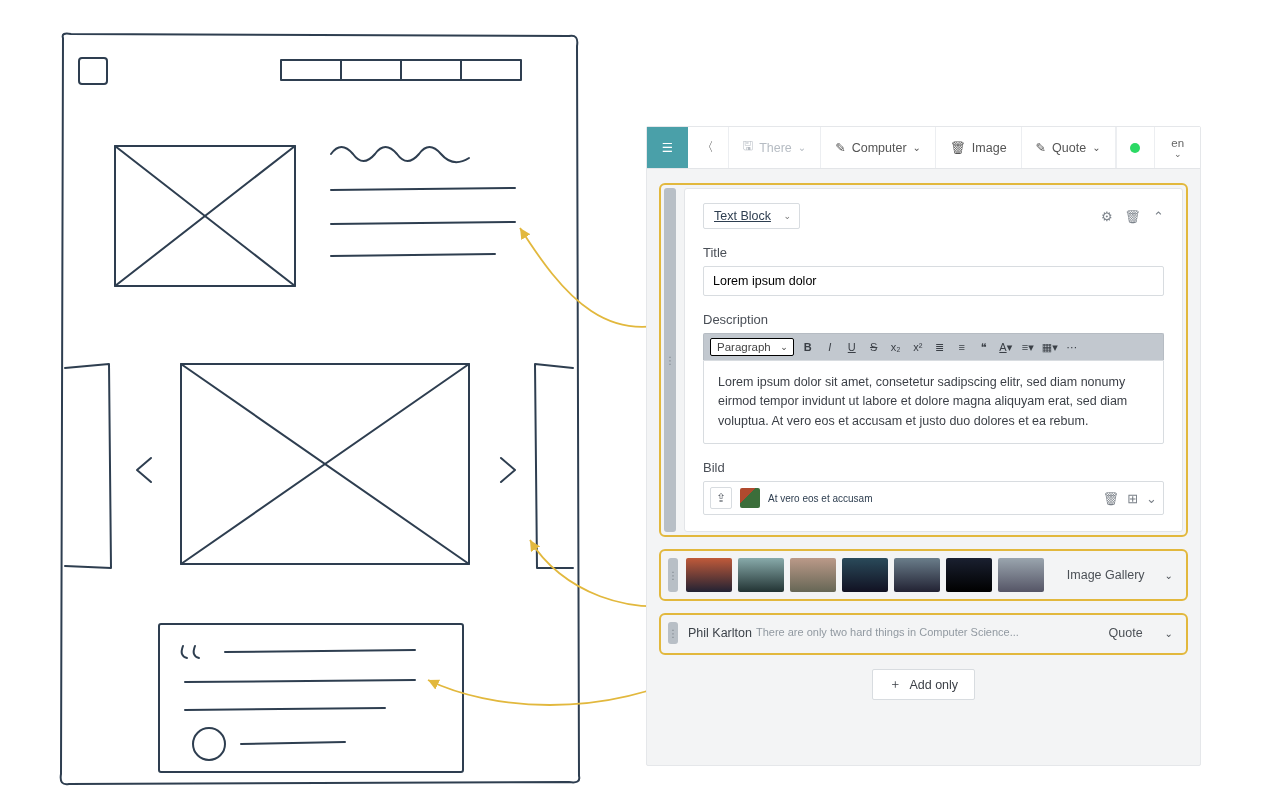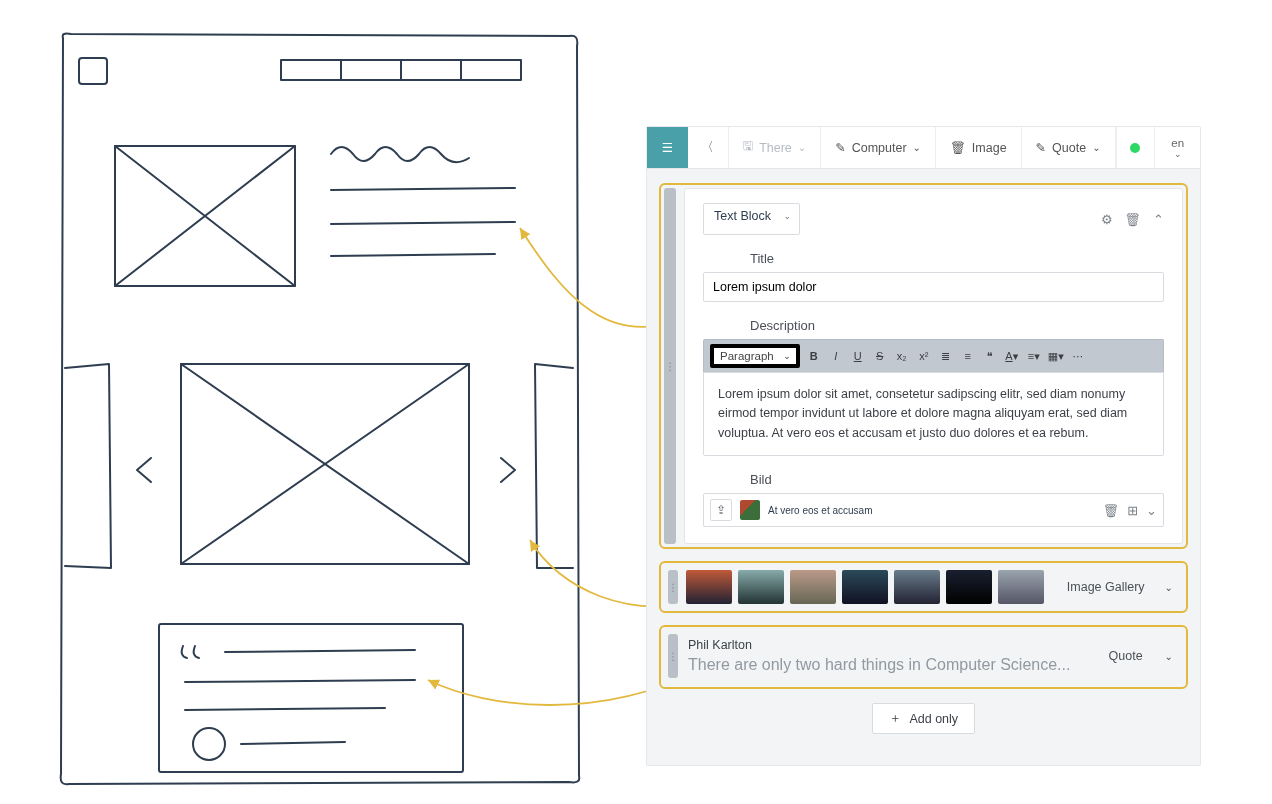--- a/index.html
+++ b/index.html
@@ -98,32 +98,33 @@
     flex:1;
     background:#fff;
     border:1px solid #e3e5e8;
     border-radius:3px;
     padding: 14px 18px 16px 18px;
     display:flex; flex-direction:column; gap:16px;
   }
   .block-header { display:flex; align-items:center; }
   .block-type {
     border:1px solid #d8dce0;
-    padding:5px 28px 11px 10px;
+    padding:5px 28px 5px 10px;
     font-size:12.5px;
     border-radius:2px;
     position:relative;
     cursor:pointer;
+    text-decoration:underline;
   }
   .block-type .chev { position:absolute; right:8px; top:7px; font-size:9px; color:#777;}
   .block-header-spacer { flex:1;}
   .block-header-icons { display:flex; gap:12px; color:#7c838b;}
   .block-header-icons span { cursor:pointer; font-size:13px; }
 
-  .field-label { font-size:13px; color:#4a4f57; margin-bottom:6px; display:block;margin-left:47px;}
+  .field-label { font-size:13px; color:#4a4f57; margin-bottom:6px; display:block;}
   .text-input {
     width:100%;
     border:1px solid #d8dce0;
     border-radius:2px;
     padding:7px 9px;
     font-size:12.5px;
   }
 
   
   .rte-toolbar {
@@ -131,21 +132,21 @@
     border:1px solid #b6bcc3;
     border-bottom:none;
     border-radius:2px 2px 0 0;
     display:flex; align-items:center;
     padding:4px 6px;
     gap:6px;
     flex-wrap:nowrap;
   }
   .rte-select {
     background:#fff;
-    border:4px solid #000000;
+    border:1px solid #000000;
     border-radius:2px;
     padding:2px 22px 2px 6px;
     font-size:11.5px;
     color:#444;
     position:relative;
   }
   .rte-select .chev{ position:absolute; right:5px; top:3px; font-size:9px;}
   .rte-ico {
     width:16px; height:16px;
     display:inline-flex; align-items:center; justify-content:center;
@@ -201,23 +202,23 @@
   .gal-thumbs div:nth-child(3){background:linear-gradient(#b98,#665);}
   .gal-thumbs div:nth-child(4){background:linear-gradient(#2a4a5a,#112);}
   .gal-thumbs div:nth-child(5){background:linear-gradient(#6a7d8a,#223);}
   .gal-thumbs div:nth-child(6){background:linear-gradient(#1a2030,#000);}
   .gal-thumbs div:nth-child(7){background:linear-gradient(#9aa5ae,#556);}
   .gal-spacer { flex:1;}
   .gal-label { font-size:12.5px; color:#4b5056; display:flex; align-items:center; gap:20px;}
 
   
   .quote-inner{ display:flex; padding:4px 10px 6px 4px;}
-  .quote-body { flex:1; display:flex; flex-direction:column; gap:4px; padding:4px 2px;}
+  .quote-body { flex:1; display:flex; flex-direction:row; gap:4px; padding:4px 2px;}
   .quote-author{ font-size:12.5px; color:#3d434a;}
-  .quote-text{ font-size:16px; color:#9199a1;}
+  .quote-text{ font-size:11px; color:#9199a1;}
   .quote-label{ font-size:12.5px; color:#4b5056; display:flex; align-items:center; gap:22px; white-space:nowrap; margin-left:10px;}
 
   
   .add-block {
     align-self:center;
     background:#fff;
     border:1px solid #d8dce0;
     border-radius:2px;
     padding:6px 16px;
     font-size:12.5px;

